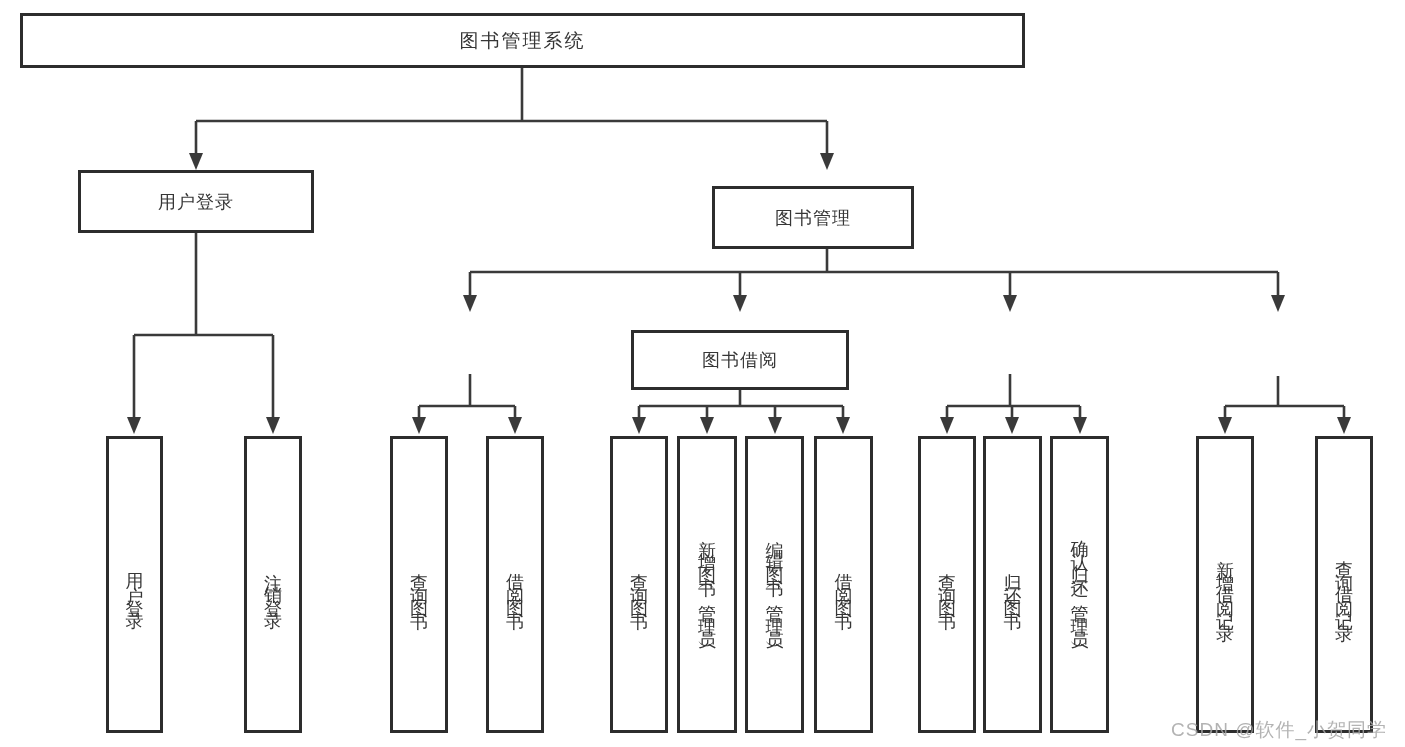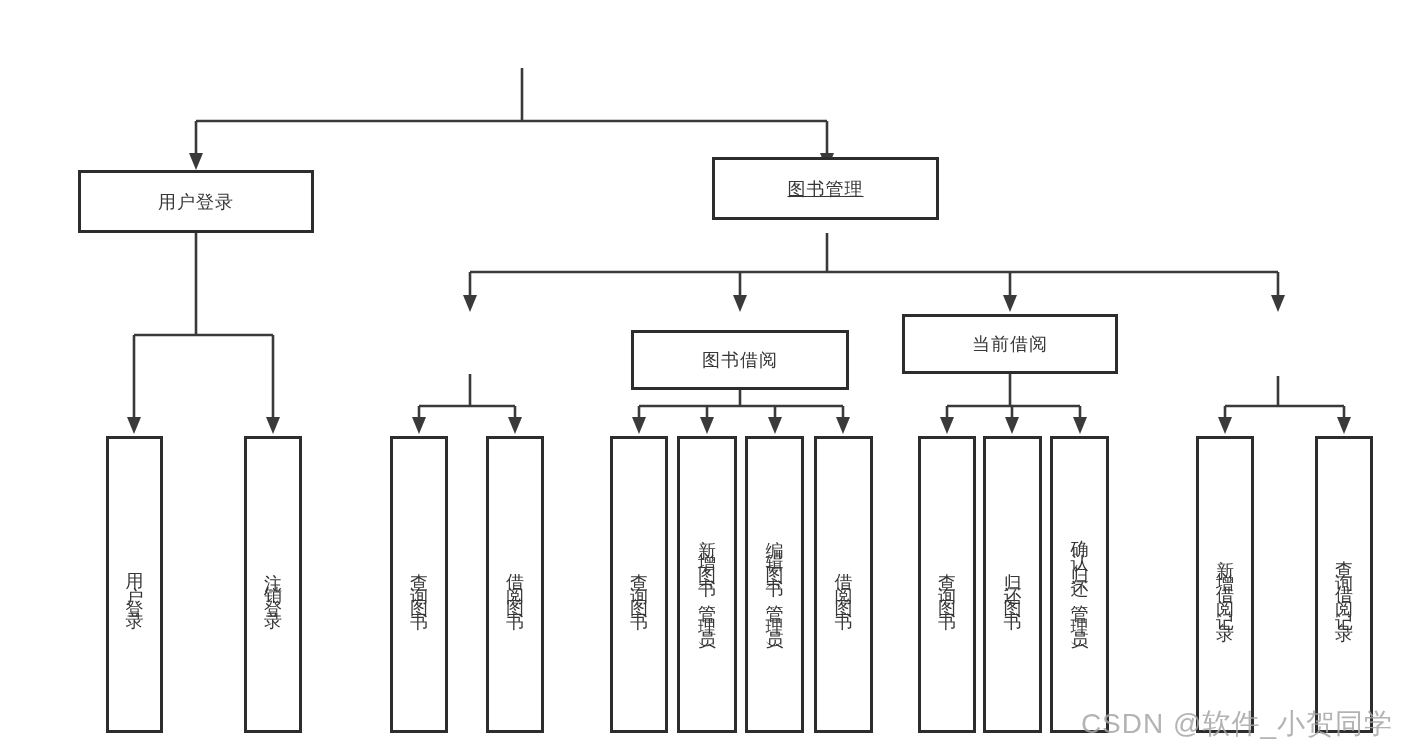--- a/index.html
+++ b/index.html
@@ -15,22 +15,22 @@
     position:absolute;z-index:2;background:#fff;border:3px solid var(--border);
     box-sizing:border-box;display:flex;align-items:center;justify-content:center;
     color:var(--text);font-size:18px;letter-spacing:1px;white-space:nowrap;
   }
   .node.root{font-size:19px;letter-spacing:2px;}
   .leaf .vtxt{
     writing-mode:vertical-rl;text-orientation:mixed;
     font-size:18px;letter-spacing:13px;line-height:1;
   }
   .watermark{
-    position:absolute;right:12px;bottom:4px;z-index:5;
-    color:var(--wm);opacity:.85;font-size:28px;letter-spacing:1px;margin-left:14px;
+    position:absolute;right:18px;bottom:4px;z-index:5;
+    color:var(--wm);opacity:.85;font-size:19px;letter-spacing:1px;margin-left:14px;
   }
 </style>
 </head>
 <body>
 
 <div class="stage">
 
   <svg class="wires" viewBox="0 0 1405 747" xmlns="http://www.w3.org/2000/svg">
 
     <g>
@@ -100,26 +100,26 @@
     <g>
       <line class="ln" x1="1278" y1="376" x2="1278" y2="406"></line>
       <line class="ln" x1="1225" y1="406" x2="1344" y2="406"></line>
       <line class="ln" x1="1225" y1="406" x2="1225" y2="419"></line>
       <polygon class="ah" points="1218,417 1232,417 1225,434"></polygon>
       <line class="ln" x1="1344" y1="406" x2="1344" y2="419"></line>
       <polygon class="ah" points="1337,417 1351,417 1344,434"></polygon>
     </g>
   </svg>
 
+  <div class="node root" style="left:20px;top:13px;width:1005px;height:55px;">图书管理系统</div>
 
   <div class="node" style="left:78px;top:170px;width:236px;height:63px;">用户登录</div>
-  <div class="node" style="left:712px;top:157px;width:227px;height:63px;text-decoration:underline;">图书管理</div>
+  <div class="node" style="left:712px;top:186px;width:202px;height:63px;">图书管理</div>
 
   <div class="node" style="left:631px;top:314px;width:218px;height:60px;margin-top:16px;">图书借阅</div>
-  <div class="node" style="left:902px;top:314px;width:216px;height:60px;">当前借阅</div>
 
   <div class="node leaf" style="left:106px;top:436px;width:57px;height:297px;">
     <span class="vtxt">用户登录</span>
   </div>
   <div class="node leaf" style="left:244px;top:436px;width:58px;height:297px;">
     <span class="vtxt">注销登录</span>
   </div>
 
   <div class="node leaf" style="left:390px;top:436px;width:58px;height:297px;">
     <span class="vtxt">查询图书</span>

